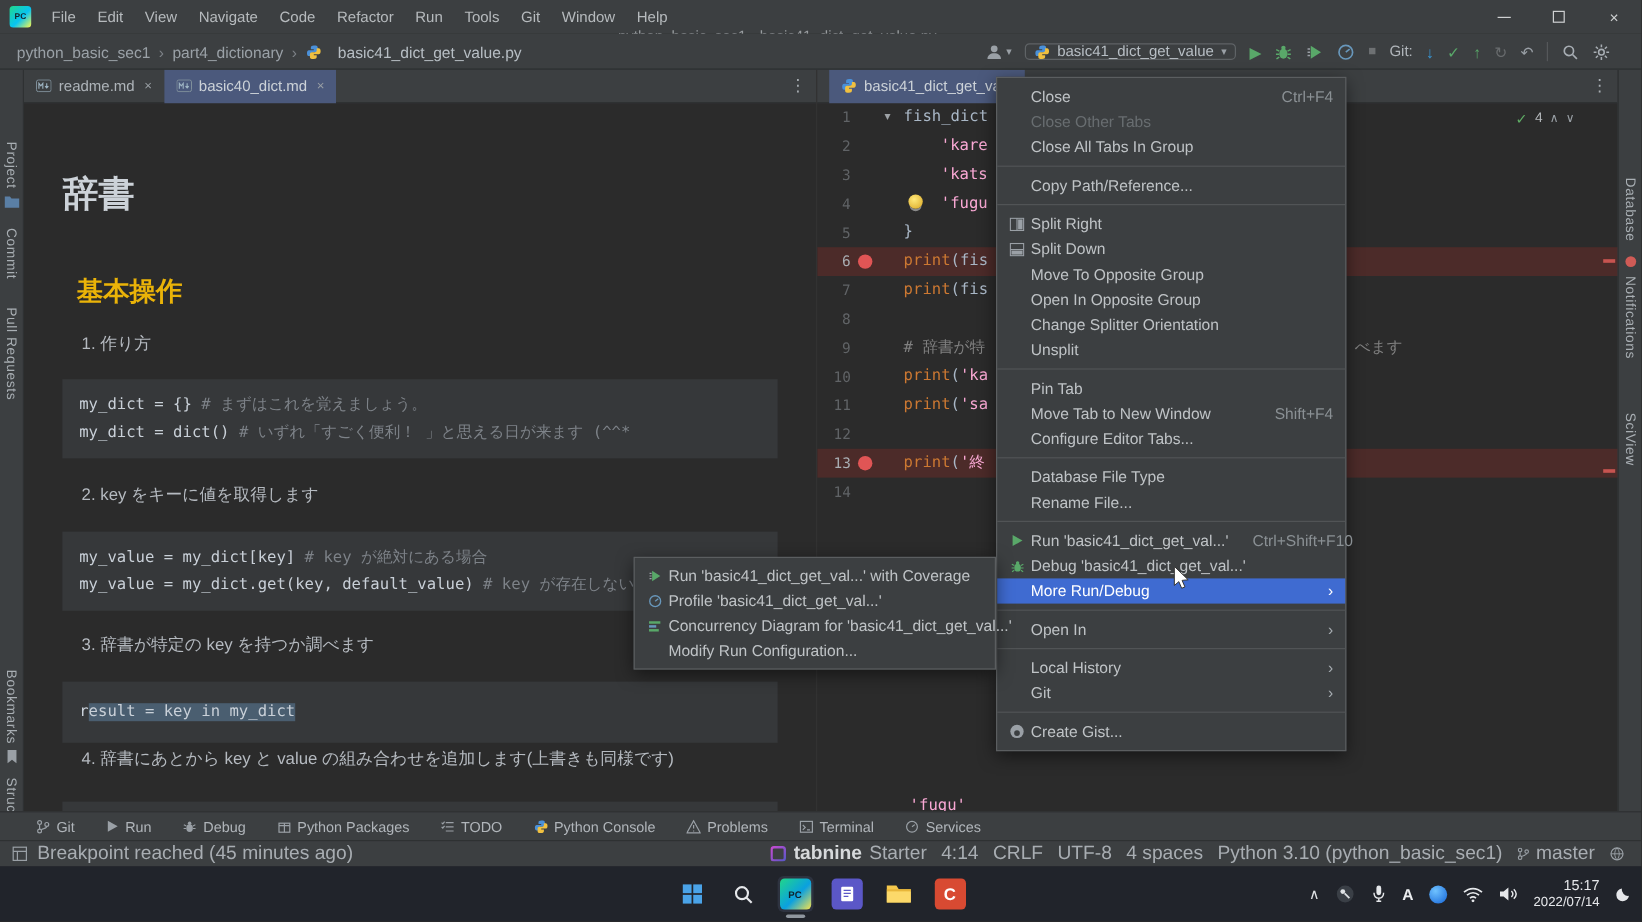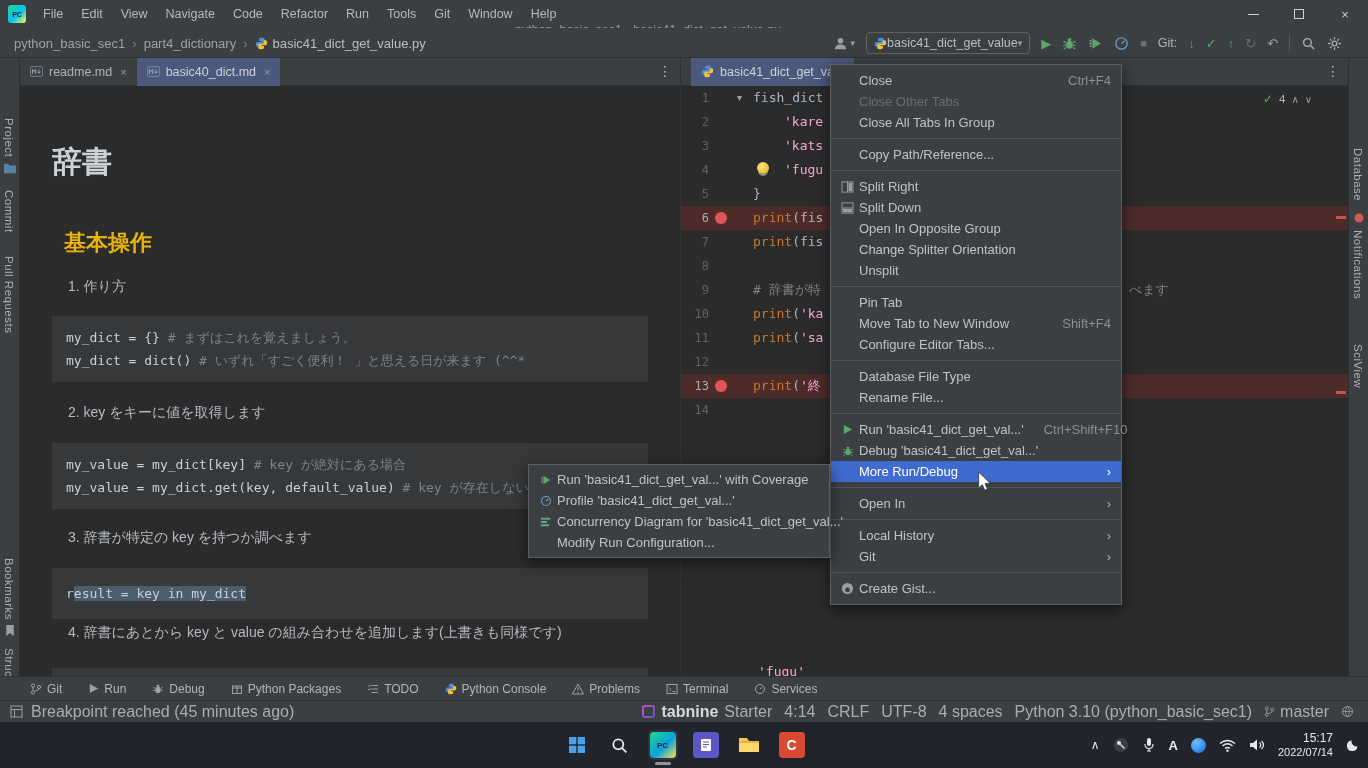--- a/index.html
+++ b/index.html
@@ -17,23 +17,23 @@
 .tb-title{position:absolute;left:515px;top:16px;line-height:28px;font-size:12.5px;color:#9a9ea1}
 .winbtns{position:absolute;right:0;top:0;display:flex}
 .wbtn{width:46px;height:28px;display:flex;align-items:center;justify-content:center;color:#cfd1d2;font-size:13px}
 .wb-min{width:11px;height:1px;background:#cfd1d2}
 .wb-max{width:10px;height:10px;border:1px solid #cfd1d2}
 
 
 .toolbar{left:0;top:28px;width:1368px;height:30px;background:#3c3f41;border-bottom:1px solid #2e3132;z-index:5}
 .crumbs{position:absolute;left:14px;top:0;height:30px;display:flex;align-items:center;font-size:13px;color:#9aa1a7}
 .crumb-sep{color:#7d8287;margin:0 7px}
-.crumb-file{color:#b7bec4;display:flex;align-items:center;gap:5px}
+.crumb-file{color:#b7bec4;display:flex;align-items:center;gap:14px}
 .tb-right{position:absolute;right:26px;top:0;height:30px;display:flex;align-items:center;gap:11px}
-.runcfg{display:flex;align-items:center;border:1px solid #5f6366;border-radius:4px;height:22px;padding:0 7px;font-size:12.5px;color:#b7bec4}
+.runcfg{display:flex;align-items:center;gap:6px;border:1px solid #5f6366;border-radius:4px;height:14px;padding:0 7px;font-size:12.5px;color:#b7bec4}
 .ticon{font-size:13px;line-height:1}
 .tdiv{width:1px;height:16px;background:#55585a}
 
 
 .stripe{top:58px;width:20px;height:618px;background:#3c3f41;z-index:4}
 .stripe.left{left:0;border-right:1px solid #2e3132}
 .stripe.right{left:1348px;border-left:1px solid #2e3132}
 .vlabel{position:absolute;left:3px;writing-mode:vertical-rl;font-size:11.5px;color:#a9afb4;letter-spacing:.5px}
 
 
@@ -368,20 +368,24 @@
           <svg width="13" height="12" viewBox="0 0 14 13">
             <rect x="1" y="1" width="12" height="11" fill="none" stroke="#9aa0a6"></rect>
             <path d="M1 6.5h12" stroke="#9aa0a6"></path>
             <rect x="2" y="7.5" width="10" height="3.5" fill="#9aa0a6"></rect>
           </svg>
         </span>
         <span class="mlabel">Split Down</span>
       </div>
     <div class="mi">
         <span class="mico"></span>
+        <span class="mlabel">Move To Opposite Group</span>
+      </div>
+    <div class="mi">
+        <span class="mico"></span>
         <span class="mlabel">Open In Opposite Group</span>
       </div>
     <div class="mi">
         <span class="mico"></span>
         <span class="mlabel">Change Splitter Orientation</span>
       </div>
     <div class="mi">
         <span class="mico"></span>
         <span class="mlabel">Unsplit</span>
       </div>

